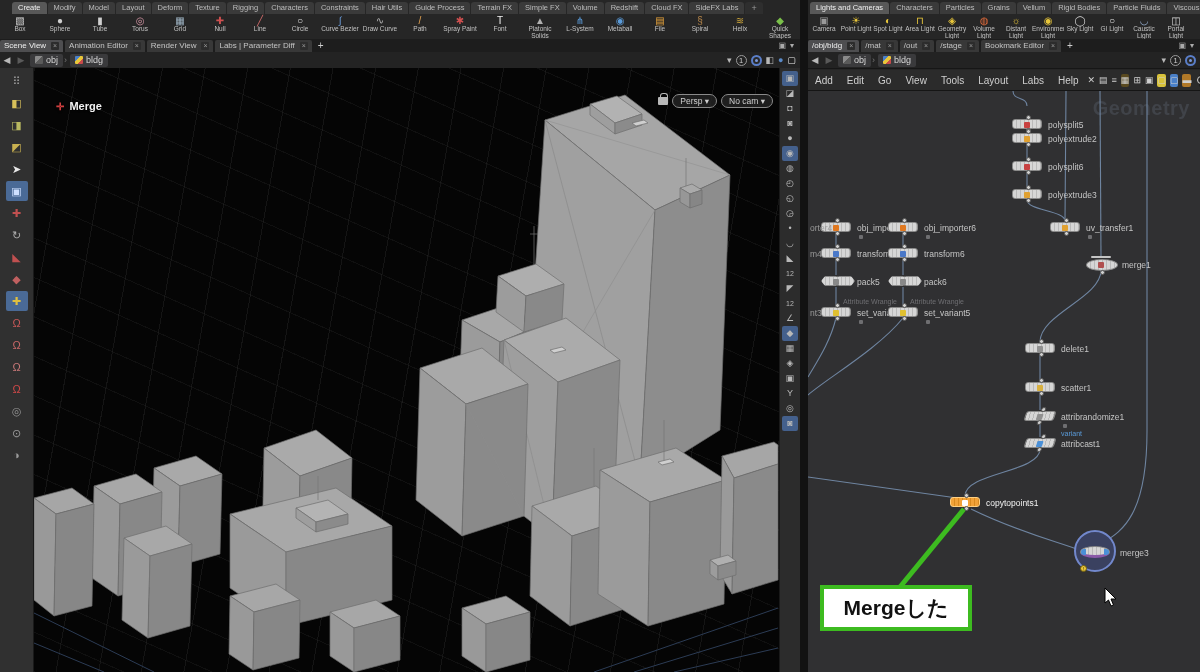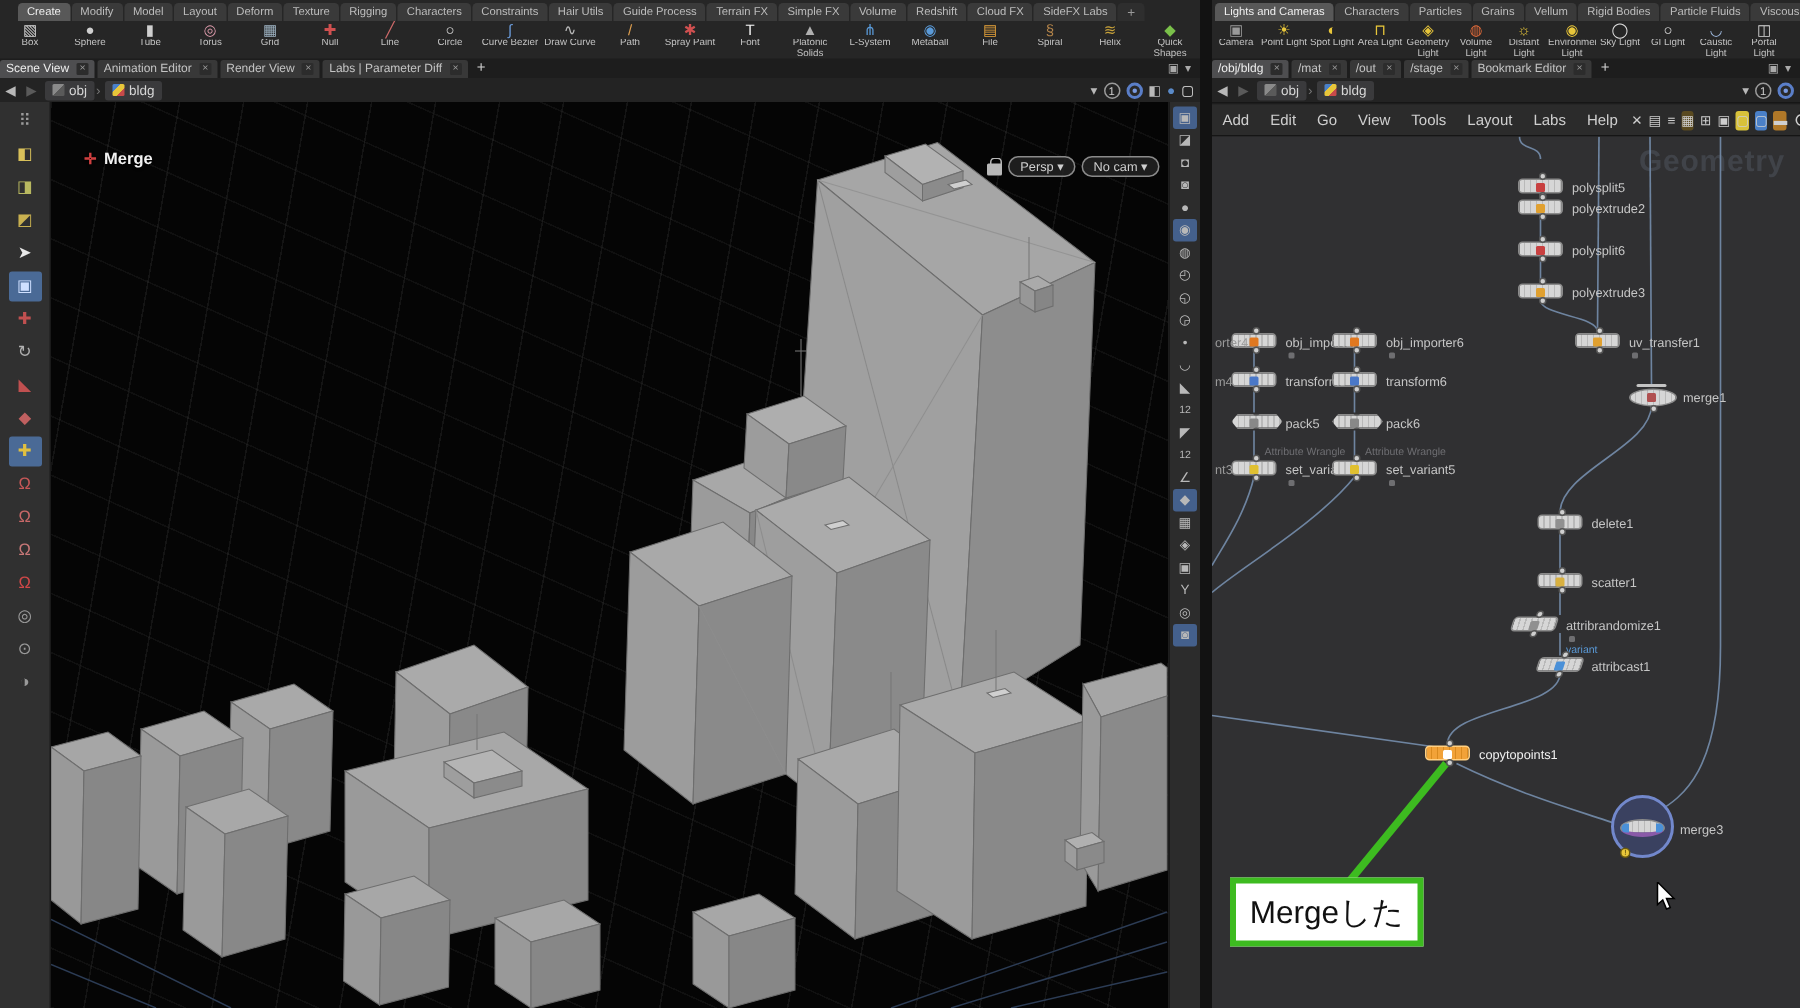--- a/index.html
+++ b/index.html
@@ -61,21 +61,21 @@
                     display:flex;flex-direction:column;align-items:center;padding-top:3px;border-left:1px solid #1a1a1a;}
   .vr-icon{width:16px;height:15px;margin:0;font-size:9px;line-height:15px;text-align:center;border-radius:2px;color:#b8b8b8;}
   .vr-icon.active{background:#44608c;}
   .canvas{position:absolute;left:34px;top:68px;width:745px;height:604px;background:#050505;overflow:hidden;
     background-image:
       repeating-linear-gradient(100deg,rgba(60,60,60,.28) 0 1px,transparent 1px 42px),
       repeating-linear-gradient(24deg,rgba(55,55,55,.22) 0 1px,transparent 1px 36px);}
   .vp-label{position:absolute;left:22px;top:32px;display:flex;align-items:center;gap:5px;color:#f2f2f2;
             font-size:11px;font-weight:bold;text-shadow:0 1px 2px #000;}
   .vp-label .mic{color:#d04040;font-size:10px;}
-  .vp-tr{position:absolute;right:6px;top:26px;display:flex;align-items:center;gap:4px;margin-top:10px;}
+  .vp-tr{position:absolute;right:6px;top:26px;display:flex;gap:4px;}
   .pill{border:1px solid #8a8a8a;border-radius:8px;background:rgba(35,35,35,.85);color:#cfcfcf;
         font-size:8.5px;padding:1px 7px;white-space:nowrap;}
   .lockico{position:relative;width:10px;height:8px;background:#b8b8b8;border-radius:1px;margin-top:3px;}
   .lockico::before{content:"";position:absolute;left:2px;top:-4px;width:6px;height:5px;border:1.5px solid #b8b8b8;
                    border-bottom:none;border-radius:3px 3px 0 0;}
   
   .divider{position:absolute;left:800px;top:0;width:8px;height:672px;background:#121212;}
   
   .network{position:absolute;left:808px;top:91px;width:392px;height:581px;background:#303032;overflow:hidden;}
   .watermark{position:absolute;right:10px;top:6px;font-size:20px;font-weight:bold;color:#404349;letter-spacing:.5px;}
@@ -677,21 +677,21 @@
             <span class="nicon" style="background: rgb(144, 144, 144);"></span>
           </div>
           <div class="nlabel">delete1</div>
         </div>
         <div class="node" style="left: 217px; top: 291px; text-decoration: underline;">
           <div class="nbody">
             <span class="nicon" style="background: rgb(216, 176, 64);"></span>
           </div>
           <div class="nlabel">scatter1</div>
         </div>
-        <div class="node skew" style="left: 200px; top: 320px;">
+        <div class="node skew" style="left: 217px; top: 320px;">
           <div class="nbody">
             <span class="nicon" style="background: rgb(144, 144, 144);"></span>
           </div>
           <div class="nlabel">attribrandomize1</div>
           <div class="nbadge"></div>
           <div class="sublabel">variant</div>
         </div>
         <div class="node skew" style="left: 217px; top: 347px;">
           <div class="nbody">
             <span class="nicon" style="background: rgb(74, 144, 216);"></span>
@@ -706,21 +706,21 @@
         </div>
         <div class="ringnode" style="left: 266px; top: 439px;">
           <div class="rbody"></div>
           <div class="rwarn">!</div>
           <div class="rlabel">merge3</div>
         </div>
         <div class="partial" style="left: 2px; top: 132px;">orter4</div>
         <div class="partial" style="left: 2px; top: 158px;">m4</div>
         <div class="partial" style="left: 2px; top: 217px;">nt3</div>
       </div>
-    <div class="anno-box" id="annoBox" style="left: 12px; top: 494px; width: 129px; height: 46px; border-color: rgb(61, 187, 32);">
+    <div class="anno-box" id="annoBox" style="left: 12px; top: 494px; width: 152px; height: 46px; border-color: rgb(61, 187, 32); font-weight: bold;">
       <span>Mergeした</span>
     </div>
     <svg class="layer" width="392" height="581" style="left:296px;top:497px;width:16px;height:20px" viewBox="0 0 16 20">
       <polygon points="1,0 1,15 4.5,12 7,18 9.5,17 7,11 12,11" fill="#fff" stroke="#000" stroke-width="1"></polygon>
     </svg>
   </div>
 
 </div>
 
 </body></html>

